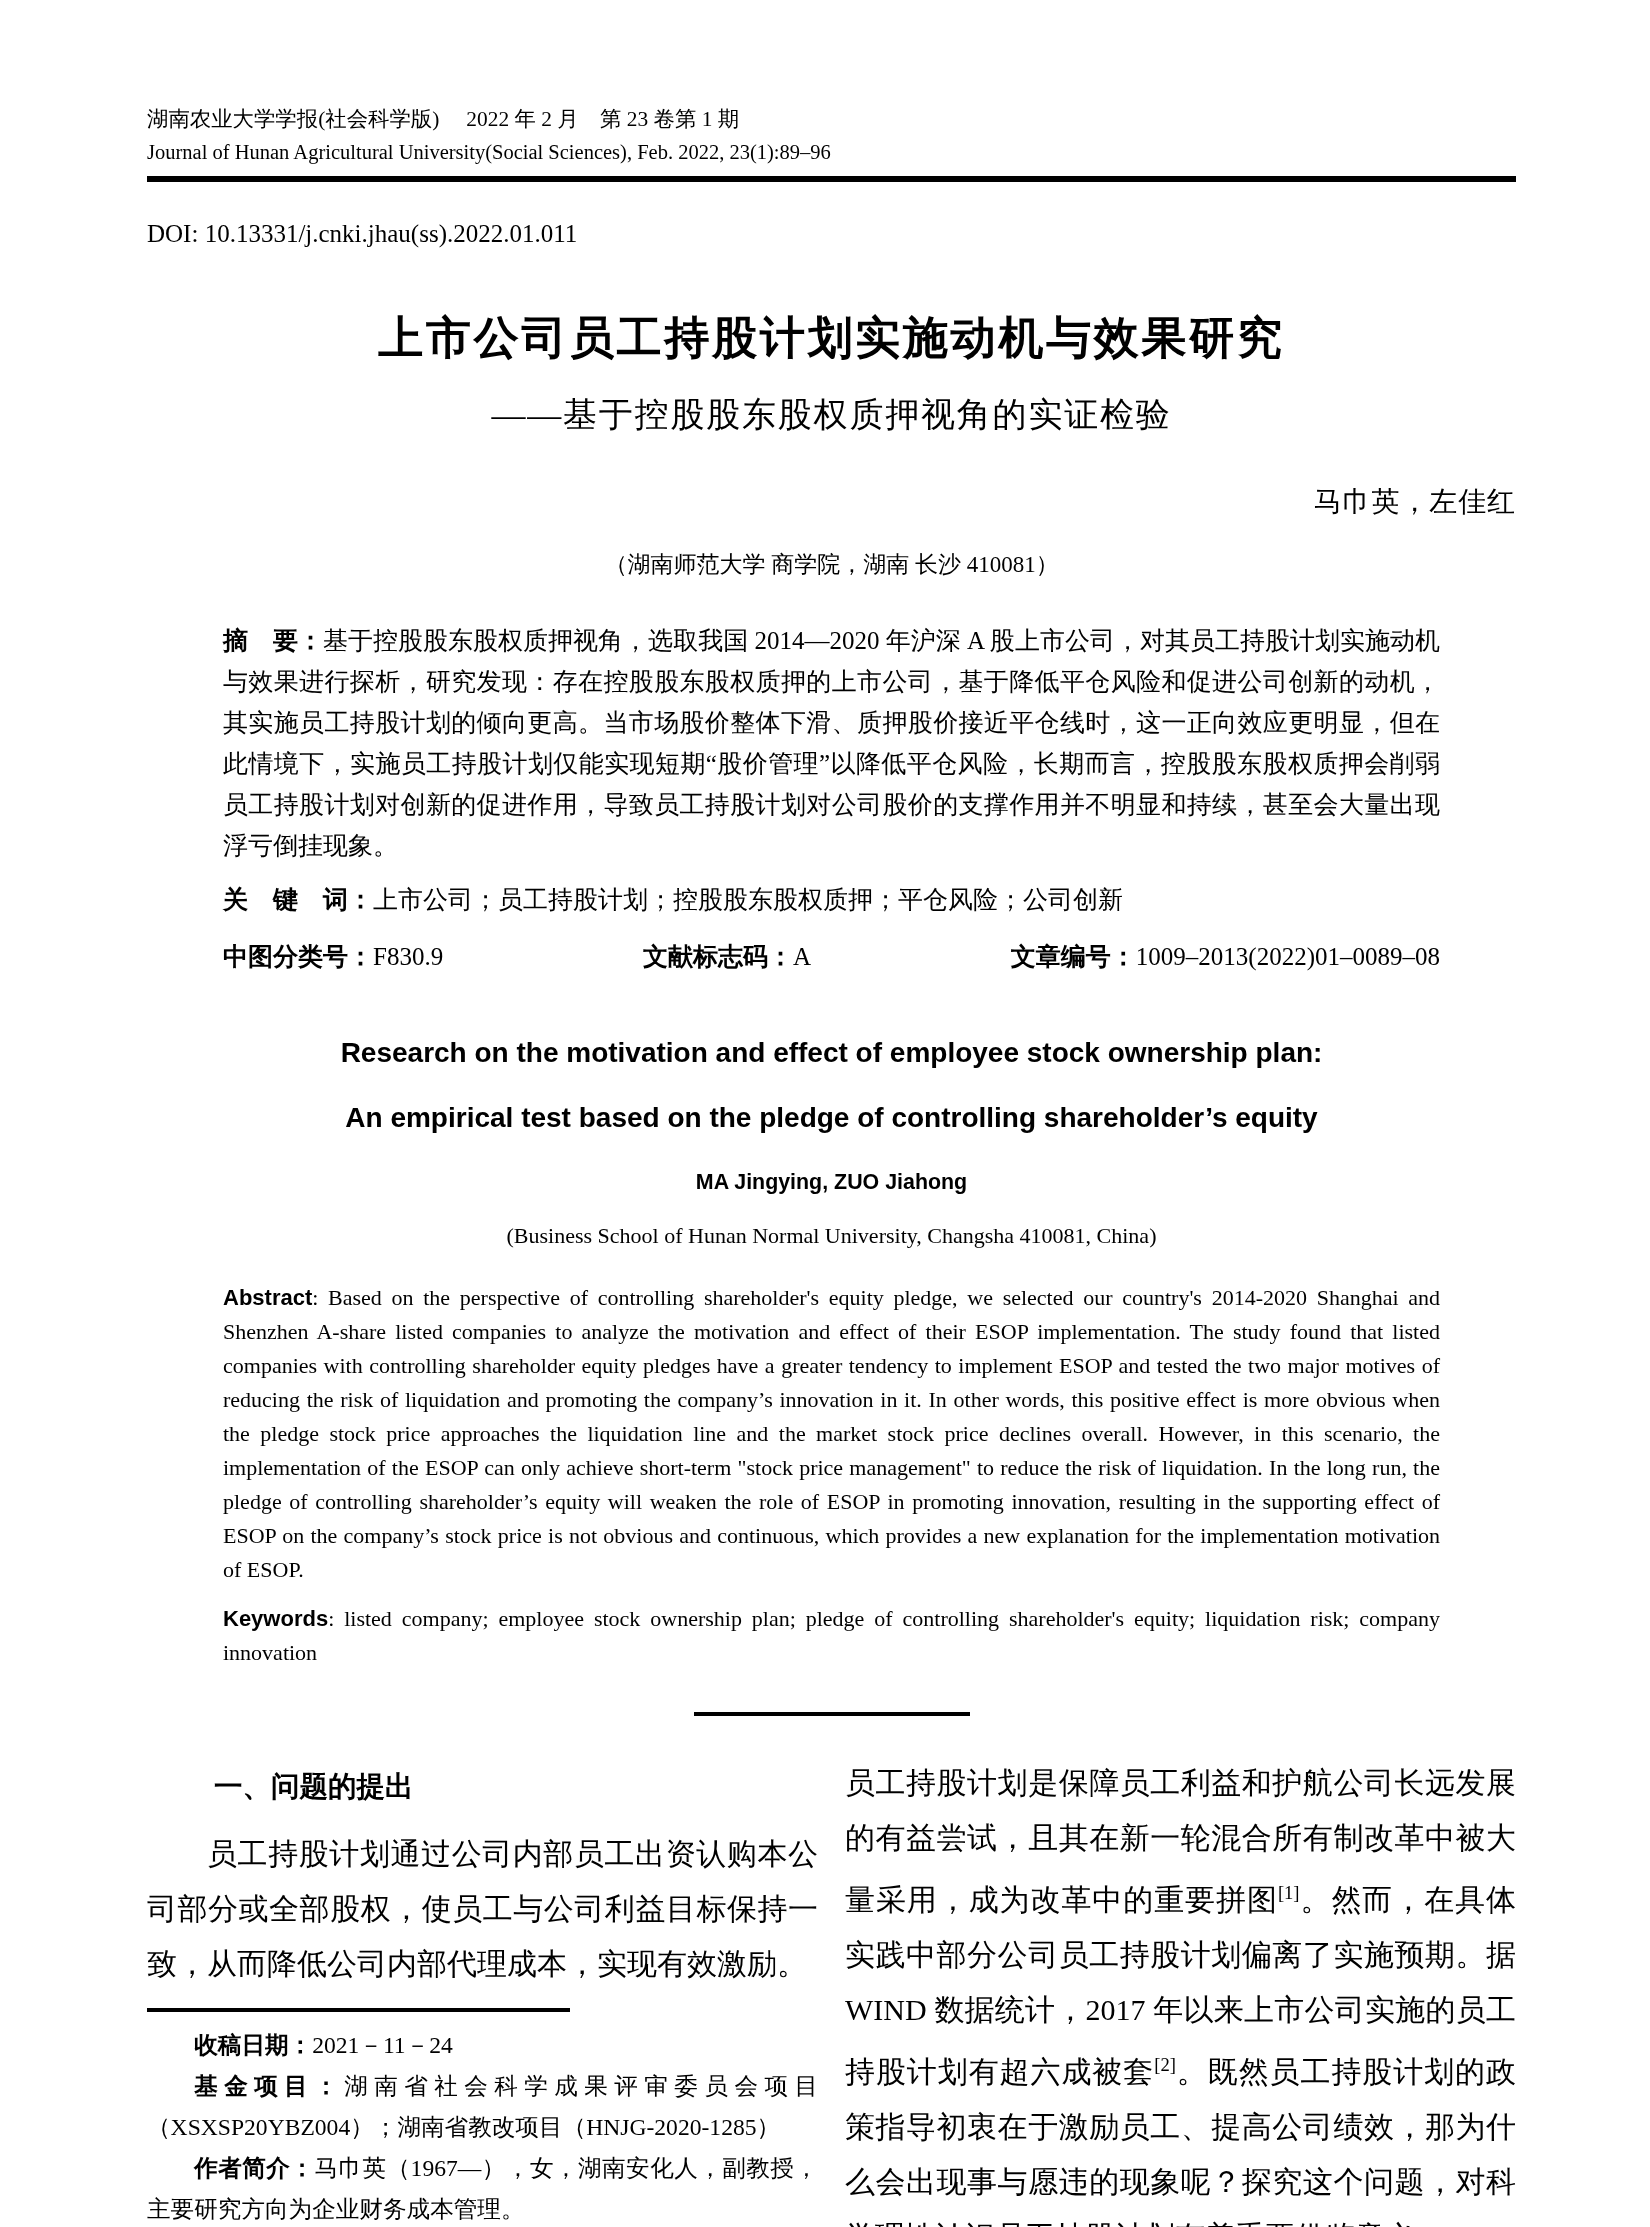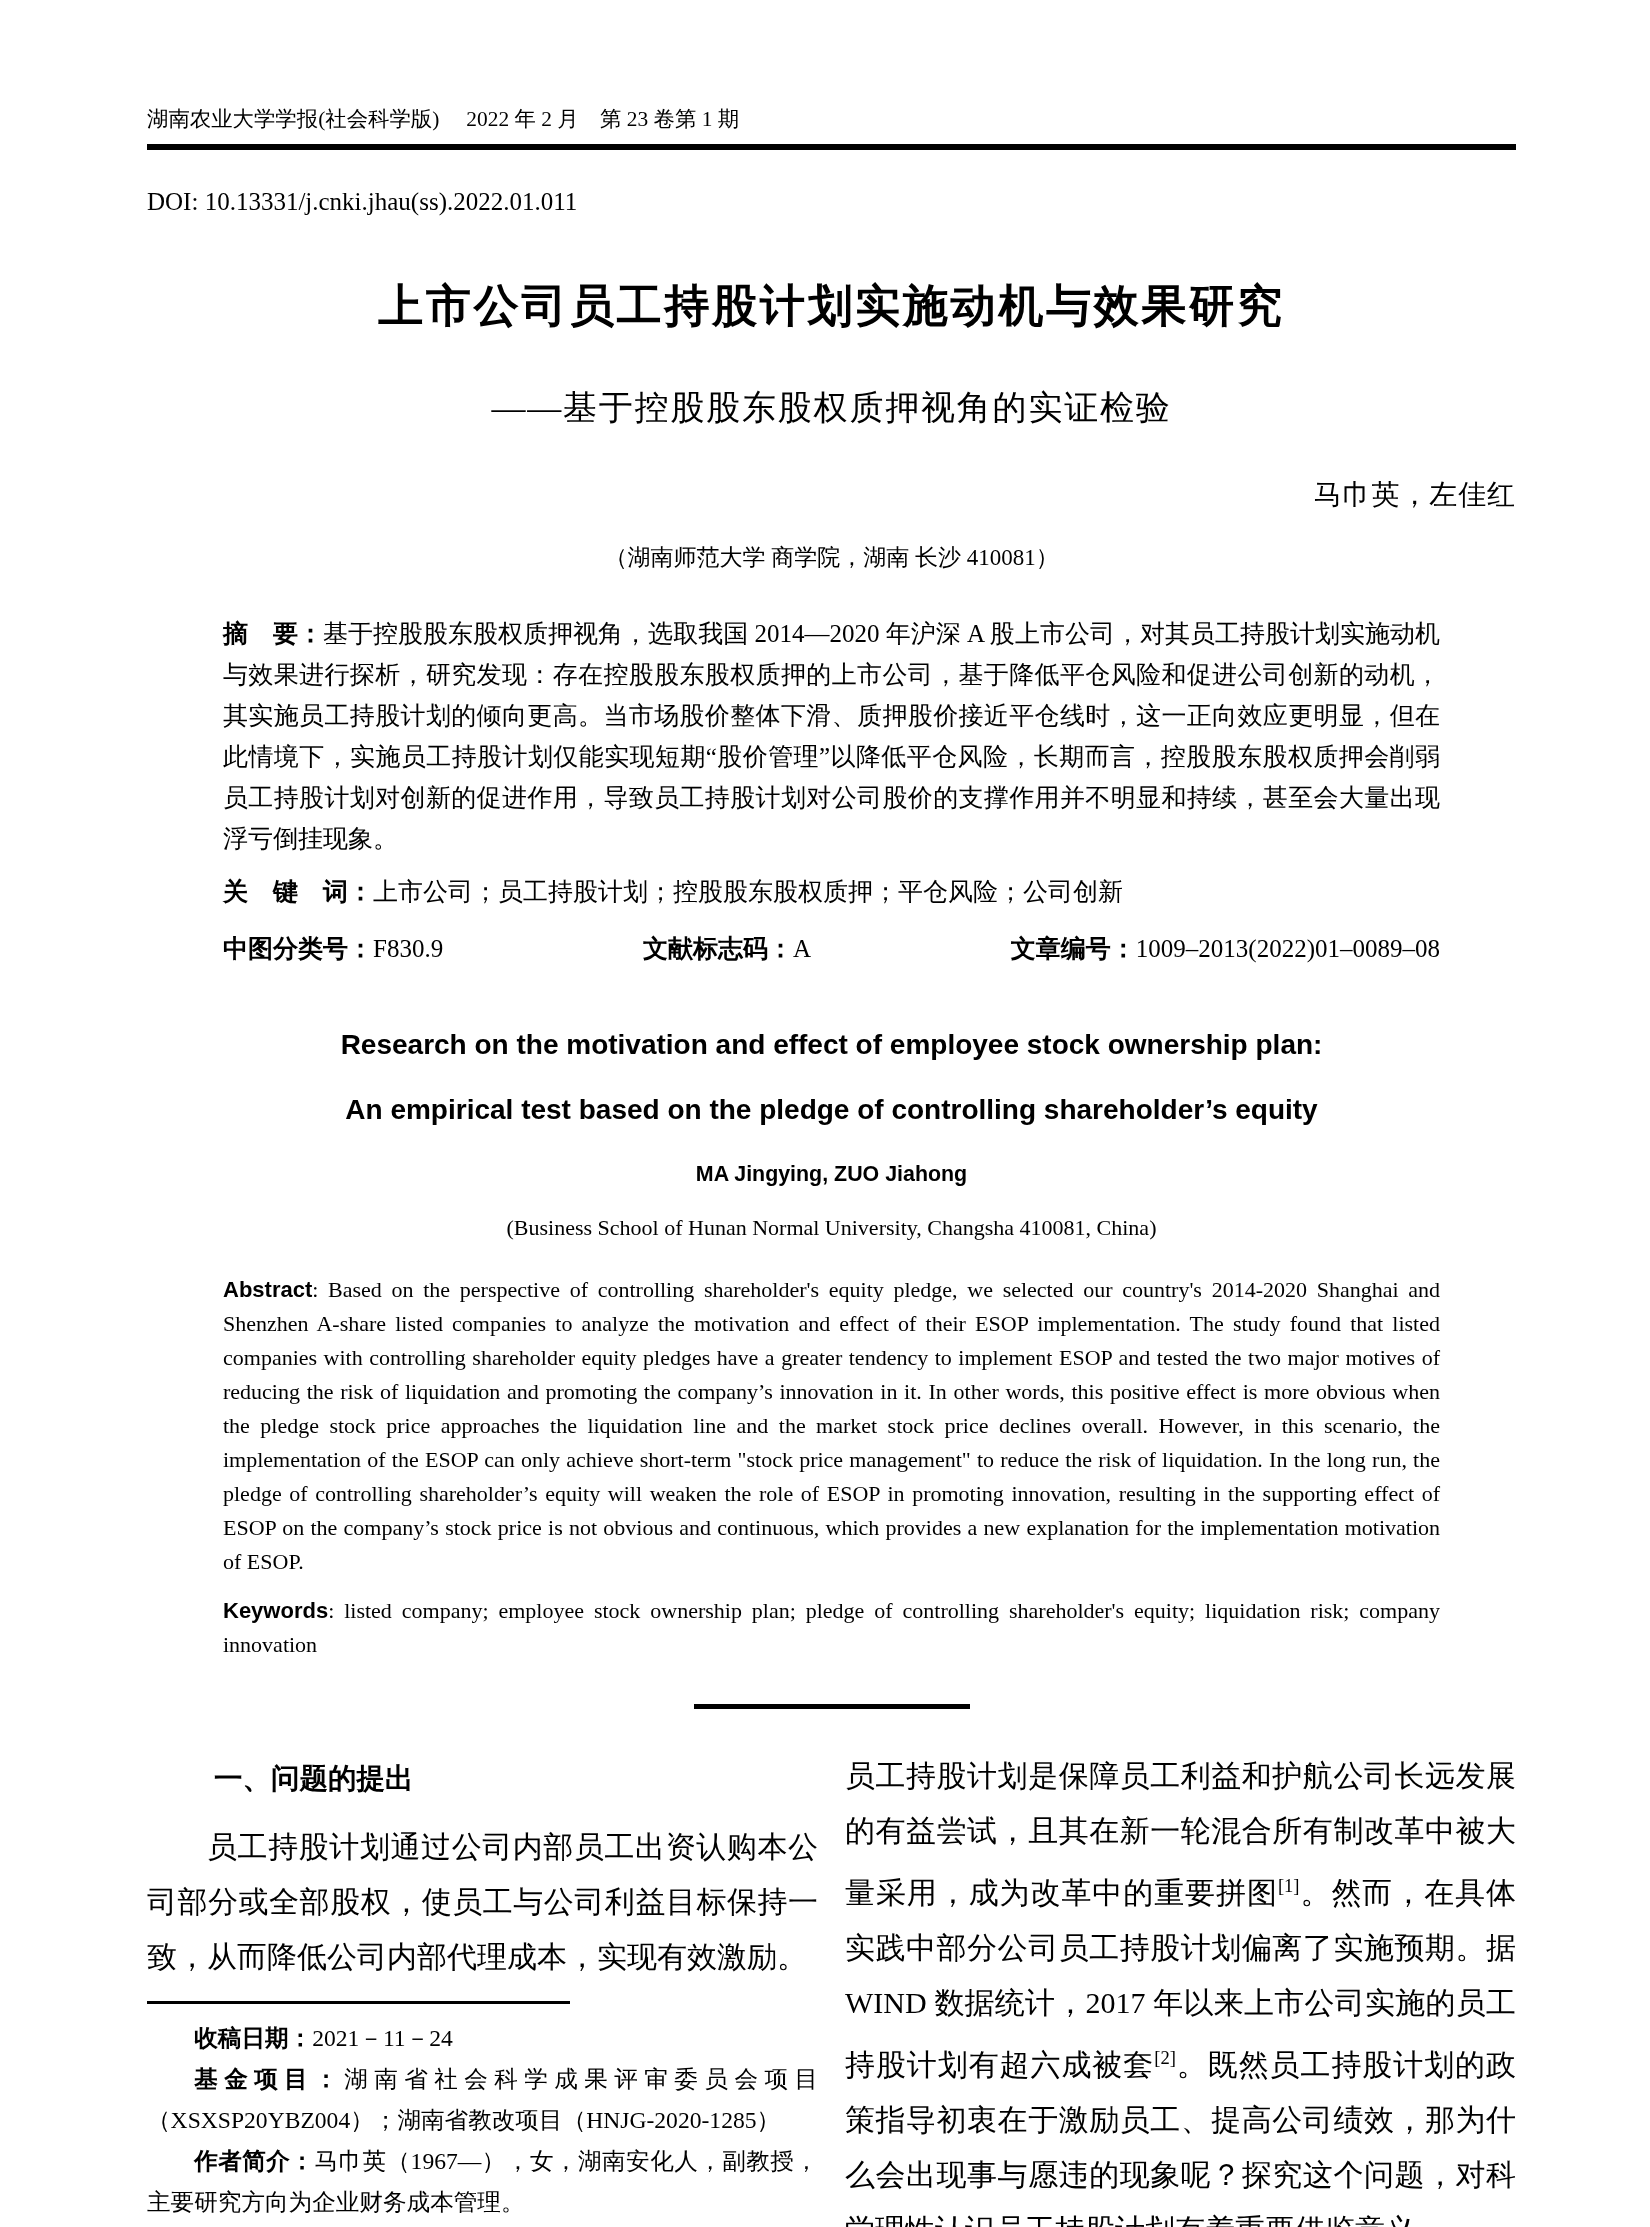--- a/index.html
+++ b/index.html
@@ -10,21 +10,21 @@
   
   .hdr-cn{font-size:21.4px;line-height:29px;white-space:nowrap;}
   .hdr-cn .issue{margin-left:27px;}
   .hdr-en{font-size:20.5px;line-height:28.5px;margin-top:3.6px;white-space:nowrap;}
   .hdr-rule{height:6.2px;background:#000;margin-top:9.8px;}
   .doi{font-size:25px;margin-top:38px;}
   
   .title-cn{font-family:"Liberation Sans","DejaVu Sans",sans-serif;
             font-weight:bold;font-size:45px;letter-spacing:2.7px;
             text-align:center;margin-top:60px;}
-  .subtitle-cn{font-size:34px;text-align:center;margin-top:49px;letter-spacing:1.8px;}
+  .subtitle-cn{font-size:34px;text-align:center;margin-top:24px;letter-spacing:1.8px;}
   .authors-cn{font-size:28px;text-align:right;margin-top:45px;letter-spacing:0.9px;}
   .affil-cn{font-size:23px;text-align:center;margin-top:28px;}
   
   .meta-block{margin:0 76px;}
   .abs-cn{font-size:25px;line-height:41px;text-align:justify;margin-top:40px;}
   .kw-cn{font-size:25px;line-height:41px;margin-top:12.5px;}
   .label-hei{font-family:"Liberation Sans","DejaVu Sans",sans-serif;font-weight:bold;}
   .class-line{display:flex;justify-content:space-between;font-size:25px;margin-top:20px;gap:12px;}
   
   .title-en{font-family:"Liberation Sans","DejaVu Sans",sans-serif;font-weight:bold;
@@ -53,20 +53,21 @@
 </style>
 </head>
 <body>
 
 <div class="page">
 
   <div>
     <div class="hdr-cn">
       <span>湖南农业大学学报(社会科学版)</span><span class="issue">2022 年 2 月　第 23 卷第 1 期</span>
     </div>
+    <div class="hdr-en">Journal of Hunan Agricultural University(Social Sciences), Feb. 2022, 23(1):89–96</div>
     <div class="hdr-rule"></div>
     <div class="doi">DOI: 10.13331/j.cnki.jhau(ss).2022.01.011</div>
   </div>
 
   <div class="title-cn">上市公司员工持股计划实施动机与效果研究</div>
   <div class="subtitle-cn">——基于控股股东股权质押视角的实证检验</div>
   <div class="authors-cn">马巾英，左佳红</div>
   <div class="affil-cn">（湖南师范大学 商学院，湖南 长沙 410081）</div>
 
   <div class="meta-block">

